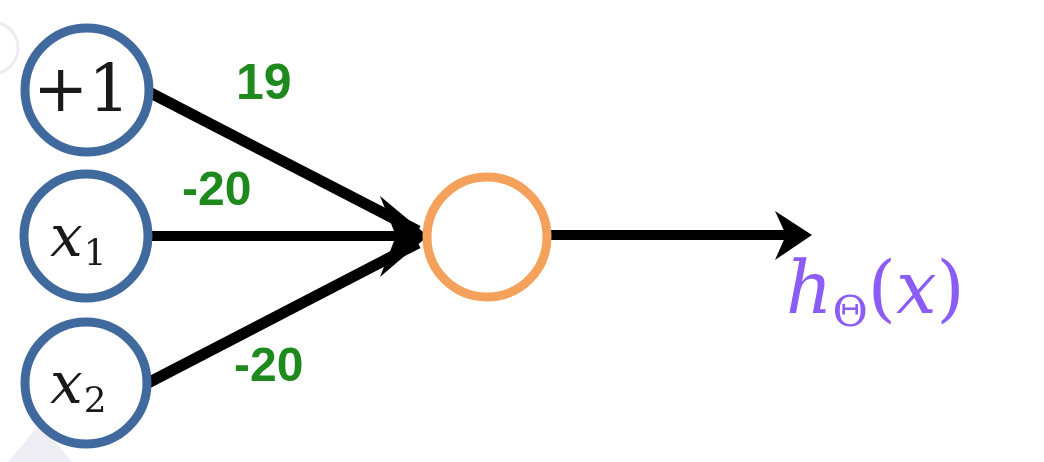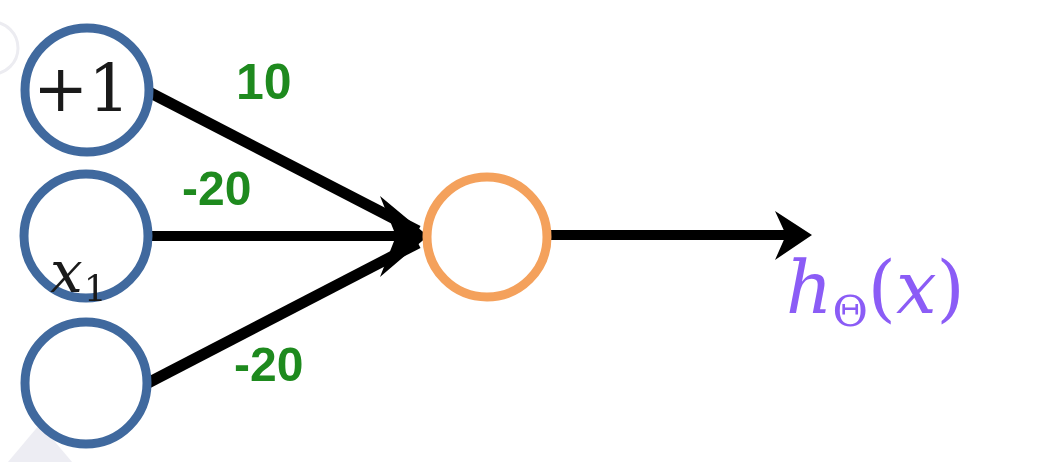--- a/index.html
+++ b/index.html
@@ -106,26 +106,29 @@
 
     <g>
       <circle cx="487" cy="237" r="60" fill="#ffffff" stroke="#F4A15C" stroke-width="9"></circle>
     </g>
   </svg>
 
   <div class="node-label" id="label-bias" style="left:33px; top:56px; font-size:66px;">
     <span class="plusone">+1</span>
   </div>
 
-  <div class="node-label" id="label-x1" style="left:50px; top:207px; font-size:58px;margin-top:36px;">
+  <div class="node-label" id="label-x1" style="left:50px; top:207px; font-size:58px;">
     <span class="base">x</span><sub>1</sub>
   </div>
 
+  <div class="node-label" id="label-x2" style="left:50px; top:354px; font-size:58px;">
+    <span class="base">x</span><sub>2</sub>
+  </div>
 
-  <div class="weight-label" id="weight-bias" style="left:236px; top:57px; font-size:50px; color:#1E8A1E;">10</div>
+  <div class="weight-label" id="weight-bias" style="left:236px; top:57px; font-size:50px; color:#1E8A1E;">19</div>
 
   <div class="weight-label" id="weight-x1" style="left:182px; top:165px; font-size:48px; color:#1E8A1E;">-20</div>
 
   <div class="weight-label" id="weight-x2" style="left:234px; top:341px; font-size:48px; color:#1E8A1E;">-20</div>
 
   <div id="output-label" style="left:786px; top:252px; font-size:72px;">
     <span class="hchar">h</span><span class="theta-sub">Θ</span><span class="paren">(</span><span class="xchar">x</span><span class="paren">)</span>
   </div>
 
 </div>

